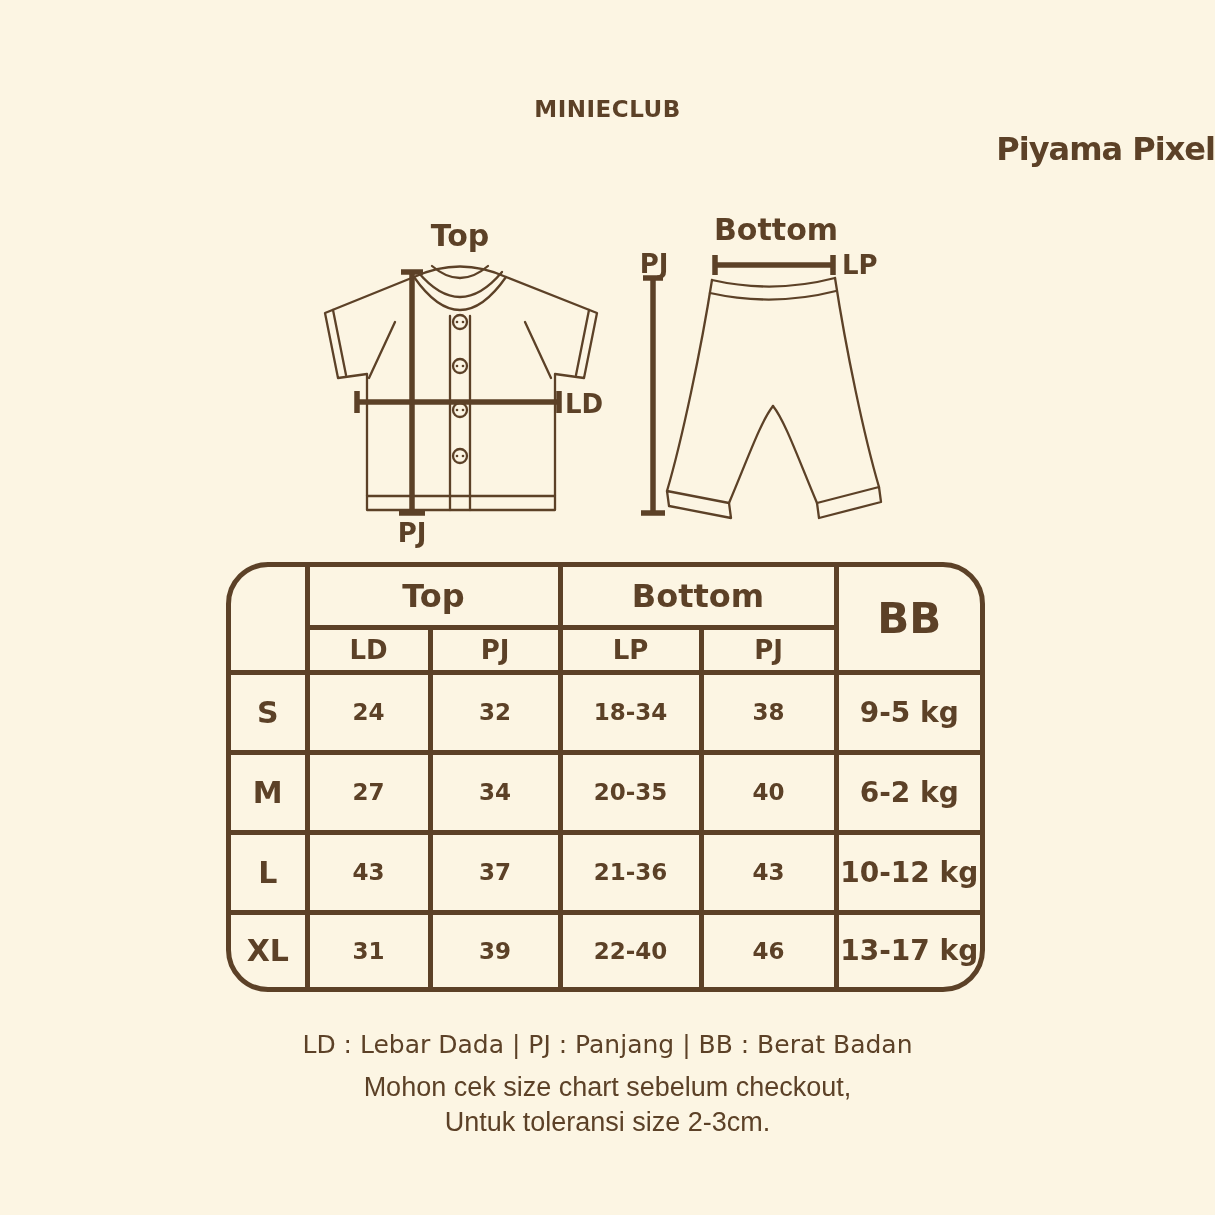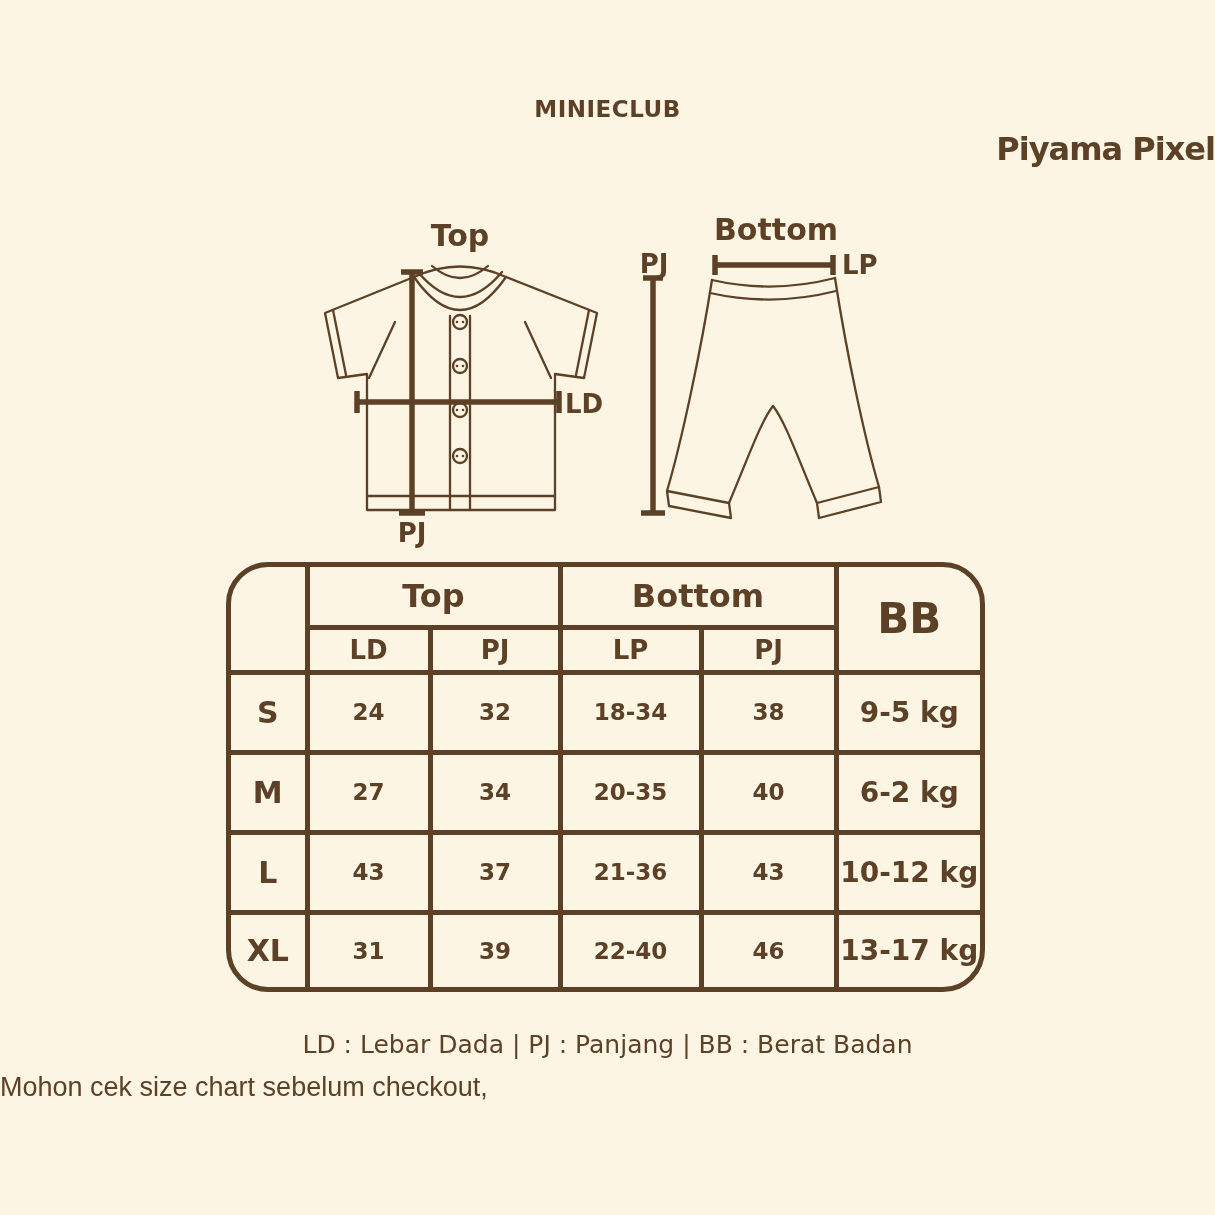--- a/index.html
+++ b/index.html
@@ -46,21 +46,21 @@
   table.size tr:first-child > * { border-top:none; }
   table.size tr:last-child  > * { border-bottom:none; }
   table.size tr > *:first-child { border-left:none; }
   table.size tr > *:last-child  { border-right:none; }
 
   .legend {
     position:absolute; top:1030px; left:0; width:100%;
     text-align:center; font-size:25px; font-weight:400;
   }
   .note {
-    position:absolute; left:0; width:100%; 
+    position:absolute; left:0; width:100%; text-align:center;
     font-size:27px; font-weight:400;
     font-family:"Liberation Sans", sans-serif;
   }
   .note-1 { top:1072px; }
   .note-2 { top:1107px; }
 </style>
 </head>
 <body>
 
 <div class="canvas">
@@ -186,14 +186,15 @@
           <td>22-40</td>
           <td>46</td>
           <td class="bbv">13-17 kg</td>
         </tr>
       </tbody>
     </table>
   </div>
 
   <div class="legend">LD : Lebar Dada | PJ : Panjang | BB : Berat Badan</div>
   <div class="note note-1">Mohon cek size chart sebelum checkout,</div>
+  <div class="note note-2">Untuk toleransi size 2-3cm.</div>
 
 </div>
 
 </body></html>

